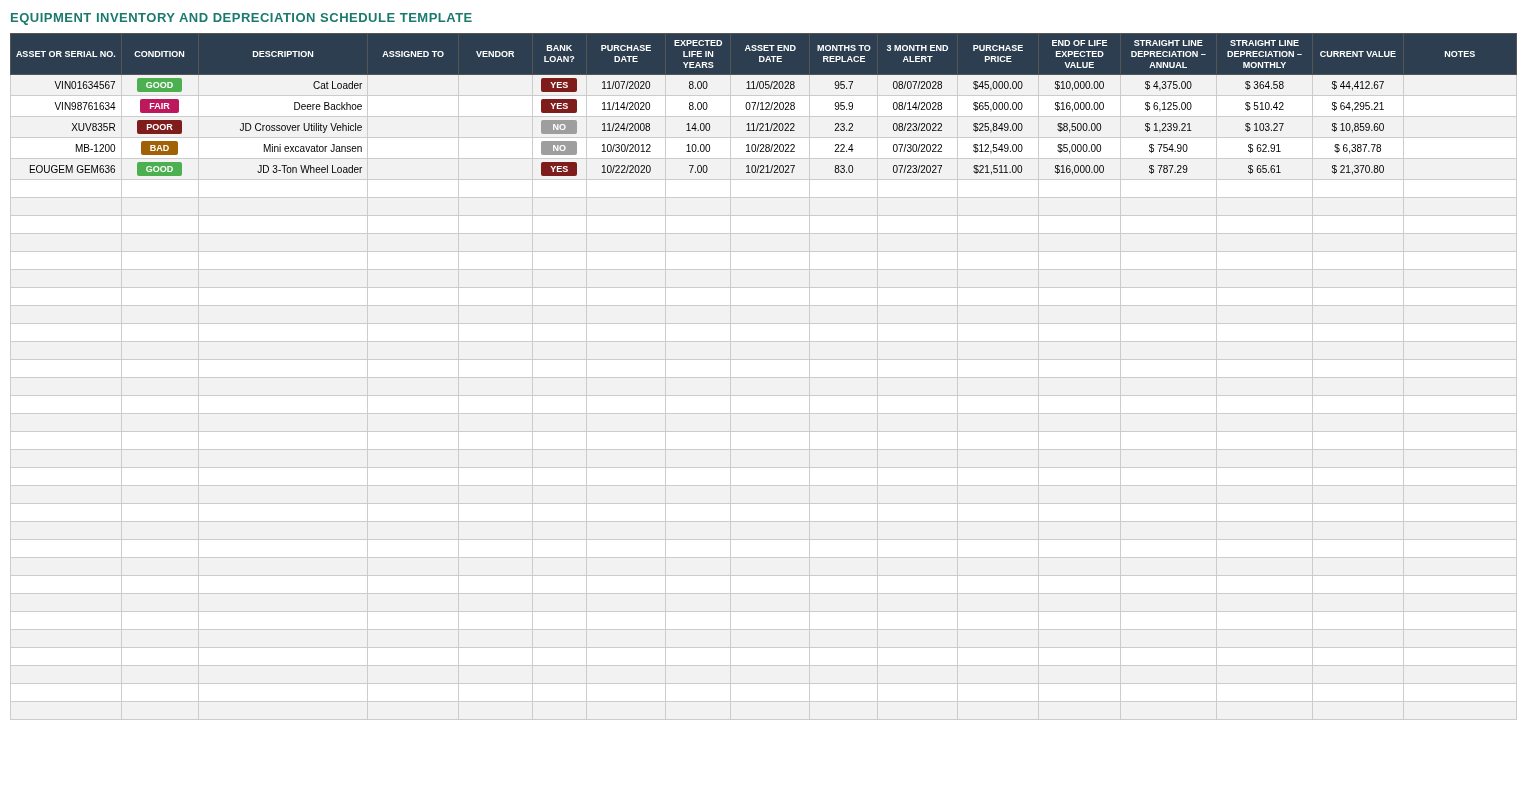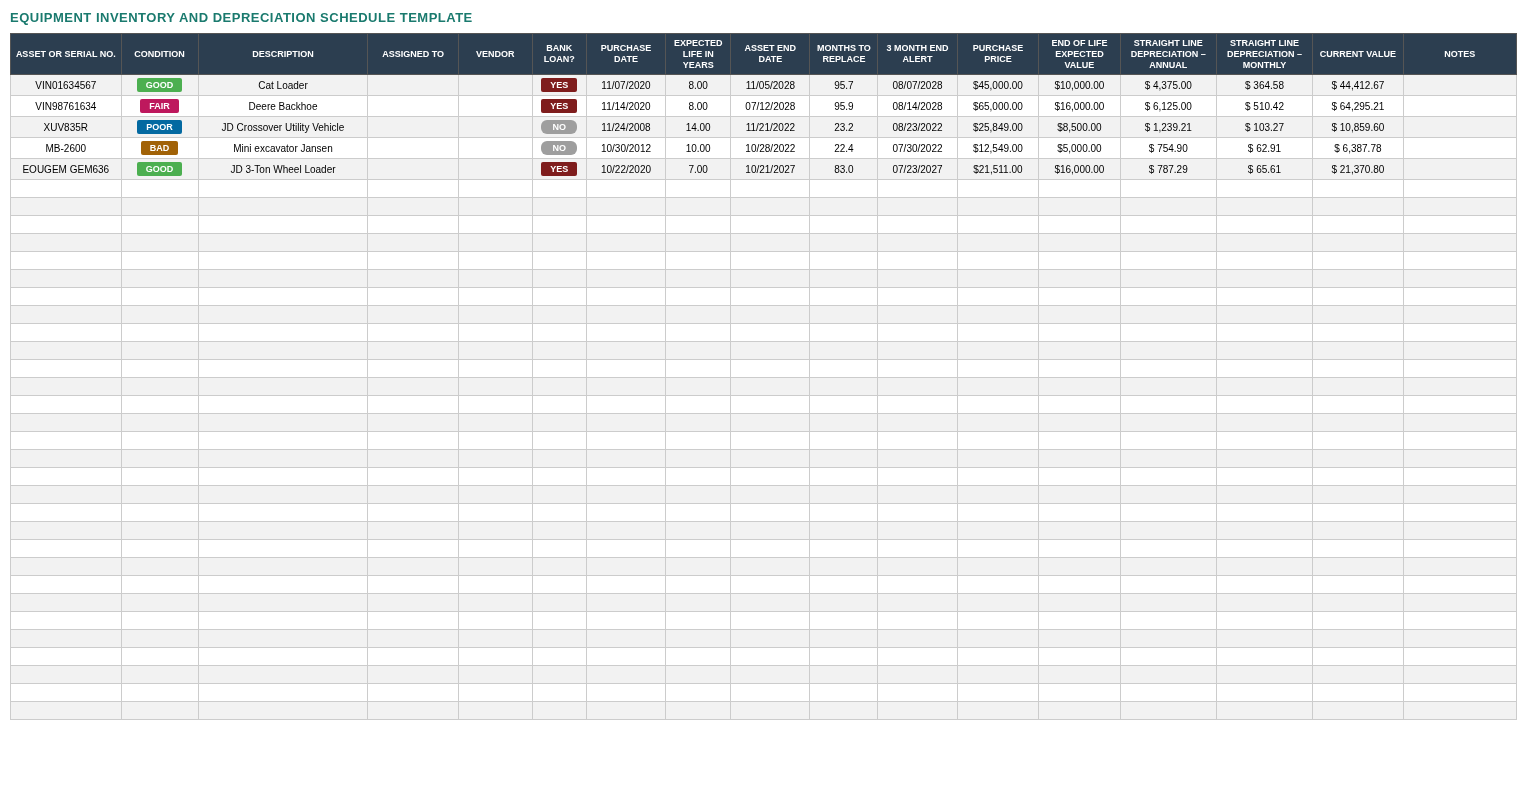--- a/index.html
+++ b/index.html
@@ -48,38 +48,38 @@
     }
     tbody td {
       padding: 3px 5px;
       border: 1px solid #ccc;
       text-align: center;
       vertical-align: middle;
       font-size: 10px;
       white-space: nowrap;
     }
     tbody td.left-align {
-      text-align: center;
+      text-align: right;
     }
     .badge {
       display: inline-block;
       padding: 2px 9px;
       border-radius: 2px;
       font-size: 9px;
       font-weight: bold;
       color: #fff;
       text-align: center;
       min-width: 36px;
     }
     .badge-good { background: #4caf50; }
     .badge-fair { background: #be185d; }
-    .badge-poor { background: #0369a1; }
+    .badge-poor { background: #7f1d1d; }
     .badge-bad  { background: #a16207; }
     .badge-yes  { background: #7f1d1d; }
-    .badge-no   { background: #9e9e9e; border-radius: 6px; }
+    .badge-no   { background: #9e9e9e; }
     .empty-row td { height: 18px; }
     col.col-asset { width: 90px; }
     col.col-condition { width: 68px; }
     col.col-desc { width: 150px; }
     col.col-assigned { width: 80px; }
     col.col-vendor { width: 65px; }
     col.col-bank { width: 48px; }
     col.col-purchase-date { width: 70px; }
     col.col-life { width: 55px; }
     col.col-asset-end { width: 70px; }
@@ -191,21 +191,21 @@
       <td>23.2</td>
       <td>08/23/2022</td>
       <td>$25,849.00</td>
       <td>$8,500.00</td>
       <td>$ 1,239.21</td>
       <td>$ 103.27</td>
       <td>$ 10,859.60</td>
       <td></td>
     </tr>
         <tr>
-      <td class="left-align">MB-2600</td>
+      <td class="left-align">MB-1200</td>
       <td><span class="badge badge-bad">BAD</span></td>
       <td class="left-align">Mini excavator Jansen</td>
       <td></td>
       <td></td>
       <td><span class="badge badge-no">NO</span></td>
       <td>10/30/2012</td>
       <td>10.00</td>
       <td>10/28/2022</td>
       <td>22.4</td>
       <td>07/30/2022</td>

